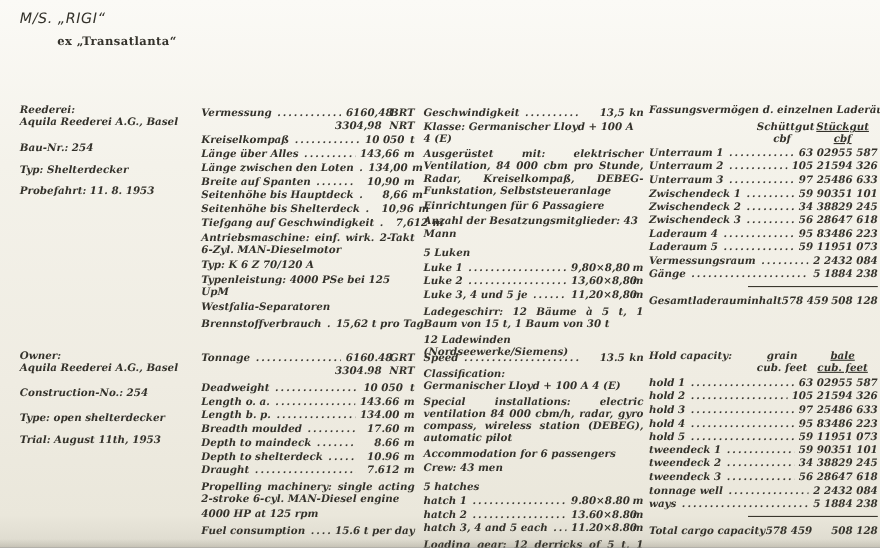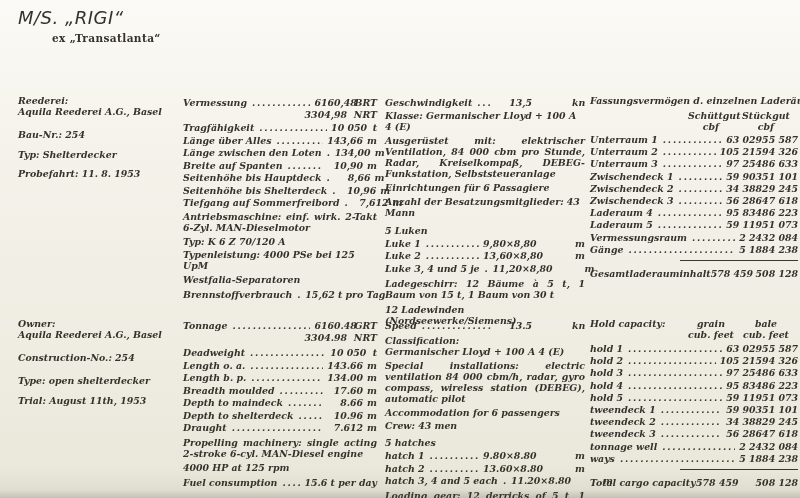--- a/index.html
+++ b/index.html
@@ -7,54 +7,54 @@
     position:relative;width:800px;height:498px;overflow:hidden;
     background:linear-gradient(180deg,#fbfaf6 0%,#f4f2ea 30%,#efece2 70%,#eae7db 94%,#dcd9cd 100%);
     font-family:"DejaVu Serif","Liberation Serif",serif;
     font-style:italic;font-weight:700;color:#34322b;
     font-size:9.4px;line-height:11px;
   }
   .doc::after{content:"";position:absolute;left:0;right:0;bottom:0;height:8px;
     background:linear-gradient(180deg,rgba(0,0,0,0),rgba(90,85,70,.18));pointer-events:none;}
   .hdr-ship{position:absolute;left:18px;top:12px;
     font-family:"DejaVu Sans","Liberation Sans",sans-serif;font-weight:400;
-    font-size:18px;letter-spacing:.5px;}
+    font-size:13px;letter-spacing:.5px;}
   .hdr-ex{position:absolute;left:52px;top:33px;font-style:normal;font-size:10.5px;letter-spacing:.4px;}
 
   .col{position:absolute;}
   .c1{left:18px;width:162px;}
   .c2{left:183px;width:194px;}
   .c3{left:385px;width:200px;}
   .c4{left:590px;width:208px;}
   .g-top{top:95px;}
   .e-top{top:318px;}
 
   .row{display:flex;align-items:baseline;margin-top:1.5px;}
   .lbl{white-space:nowrap;}
   .spacer{flex:1 1 auto;}
   .dots{flex:1 1 auto;overflow:hidden;white-space:nowrap;margin:0 4px 0 5px;min-width:4px;}
   .dots::before{content:"..........................................................";letter-spacing:1.8px;}
   .val{white-space:nowrap;text-align:right;min-width:36px;}
   .valw{min-width:52px;font-style:italic;}
   .unit{width:26px;padding-left:4px;white-space:nowrap;text-align:right;}
-  .unit-s{width:13px;padding-left:4px;white-space:nowrap;margin-left:36px;}
+  .unit-s{width:13px;padding-left:4px;white-space:nowrap;}
 
   .ln{margin-top:2.5px;}
   .para{text-align:justify;margin-top:3px;}
   .nowrap{white-space:nowrap;}
   .mt2{margin-top:2px;}.mt3{margin-top:3px;}.mt4{margin-top:4px;}
   .mt6{margin-top:6px;}.mt7{margin-top:7px;}.mt8{margin-top:8px;}
   .mt9{margin-top:9px;}.mt12{margin-top:12px;}
 
   .caprow{display:flex;align-items:baseline;margin-top:1.2px;}
   .n1{width:46px;text-align:right;white-space:nowrap;}
   .n2{width:64px;text-align:right;white-space:nowrap;}
   .caphdr{display:flex;align-items:baseline;}
   .hc1{width:46px;text-align:center;white-space:nowrap;}
-  .hc2{width:64px;text-align:center;white-space:nowrap;}
+  .hc2{width:64px;text-align:center;white-space:nowrap;text-decoration:underline;}
   .capline{border-top:1.2px solid #3a372e;width:118px;margin:5px 0 7px auto;}
 </style>
 </head>
 <body>
 
 <div class="doc">
 
   <div class="hdr-ship">M/S. „RIGI“</div>
   <div class="hdr-ex">ex „Transatlanta“</div>
 
@@ -74,21 +74,21 @@
       <span class="unit">BRT</span>
     </div>
     <div class="row">
       <span class="spacer"></span>
       <span class="val">3304,98</span>
       <span class="unit">NRT</span>
     </div>
     <div class="mt2">
 
         <div class="row">
-          <span class="lbl">Tragfähigkeit</span>
+          <span class="lbl">Kreiselkompaß</span>
           <span class="dots"></span>
           <span class="val">10 050</span>
           <span class="unit">t</span>
         </div>
 
         <div class="row">
           <span class="lbl">Länge über Alles</span>
           <span class="dots"></span>
           <span class="val">143,66</span>
           <span class="unit">m</span>
@@ -116,21 +116,21 @@
         </div>
 
         <div class="row">
           <span class="lbl">Seitenhöhe bis Shelterdeck</span>
           <span class="dots"></span>
           <span class="val">10,96</span>
           <span class="unit">m</span>
         </div>
 
         <div class="row">
-          <span class="lbl">Tiefgang auf Sommerfreibord</span>
+          <span class="lbl">Tiefgang auf Geschwindigkeit</span>
           <span class="dots"></span>
           <span class="val">7,612</span>
           <span class="unit">m</span>
         </div>
       </div>
     <div class="para">Antriebsmaschine: einf. wirk. 2-Takt 6-Zyl. MAN-Dieselmotor</div>
     <div class="ln">Typ: K 6 Z 70/120 A</div>
     <div class="ln">Typenleistung: 4000 PSe bei 125 UpM</div>
     <div class="ln">Westfalia-Separatoren</div>
     <div class="row mt4">

